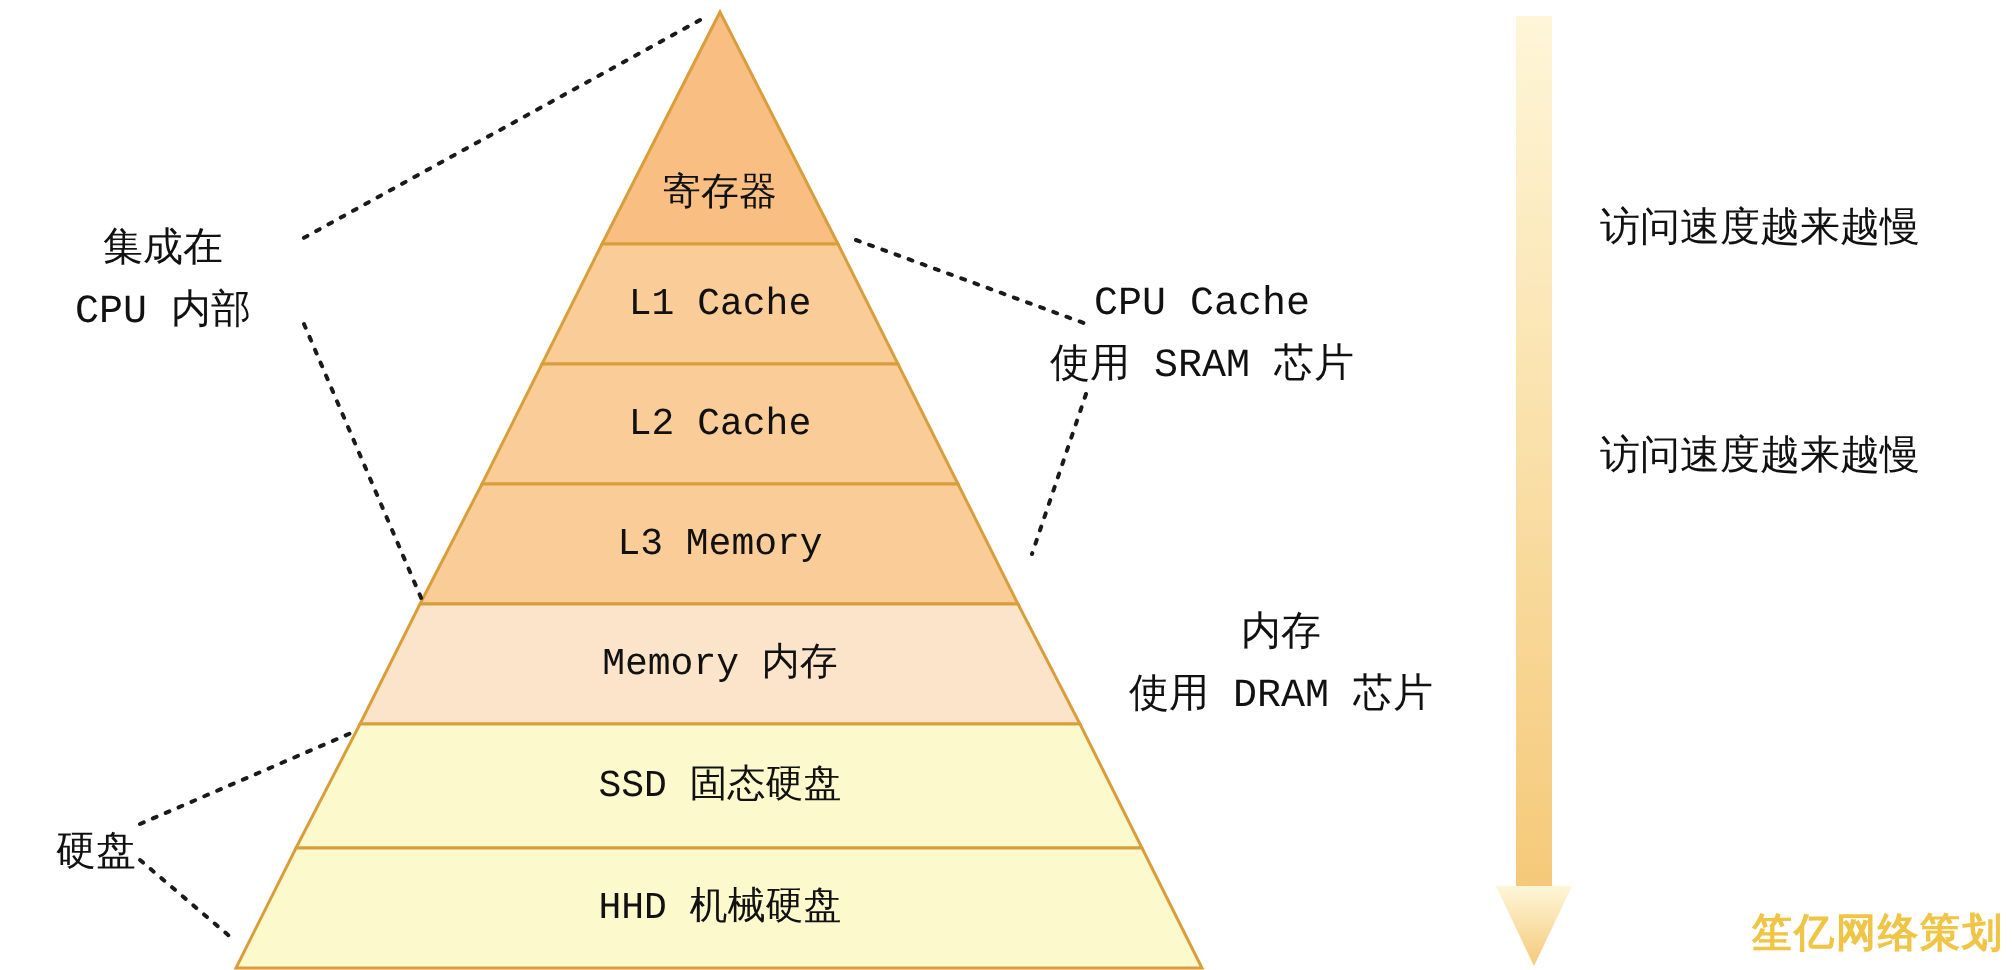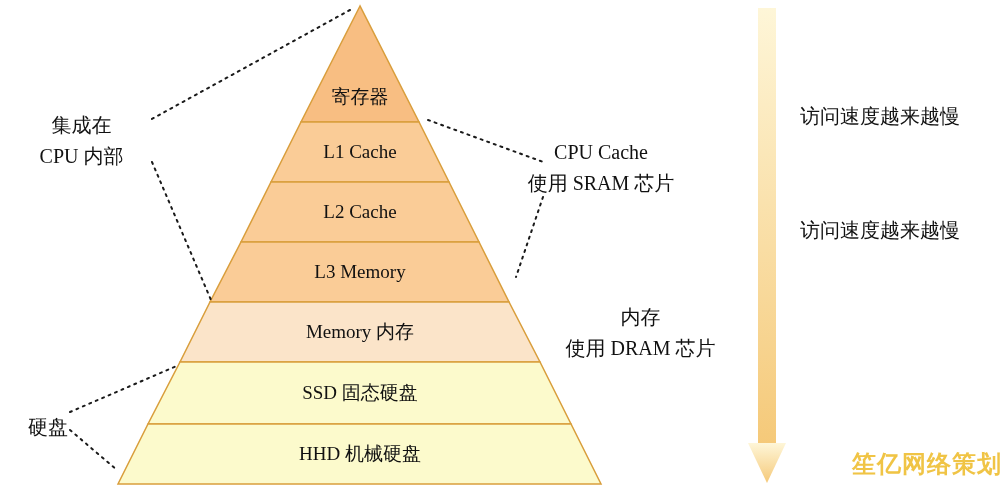--- a/index.html
+++ b/index.html
@@ -1,40 +1,40 @@
 <!DOCTYPE html>
 <html><head>
 <meta charset="utf-8">
 <style>
   html,body{margin:0;padding:0;background:#ffffff;}
   .canvas{
     position:relative;
     width:1007px;height:485px;
     background:#ffffff;
     overflow:hidden;
-    font-family:Liberation Serif, serif;
+    font-family:Liberation Mono, monospace;
     color:#111;
   }
   .layer{position:absolute;left:0;top:0;}
   .band{stroke:#D99E3C;stroke-width:1.5;}
   .dotted{stroke:#1a1a1a;stroke-width:2;fill:none;stroke-dasharray:2 5;stroke-linecap:round;}
   .band-label{
     position:absolute;left:360px;transform:translateX(-50%);
     font-size:19px;line-height:22px;white-space:nowrap;color:#111;
   }
   .note{
     position:absolute;font-size:20px;line-height:31px;color:#111;
     white-space:pre-line;text-align:center;
   }
   .axis-note{
     position:absolute;left:800px;font-size:20px;line-height:24px;color:#111;white-space:nowrap;
   }
   .watermark{
     position:absolute;right:5px;bottom:5px;
-    font-size:24px;font-weight:bold;letter-spacing:1px;
+    font-size:20px;font-weight:bold;letter-spacing:1px;
     color:#F0C445;white-space:nowrap;
   }
 </style>
 </head>
 <body>
 
 <div class="canvas">
 
   <svg class="layer" width="1007" height="485" viewBox="0 0 1007 485">
     <defs>

